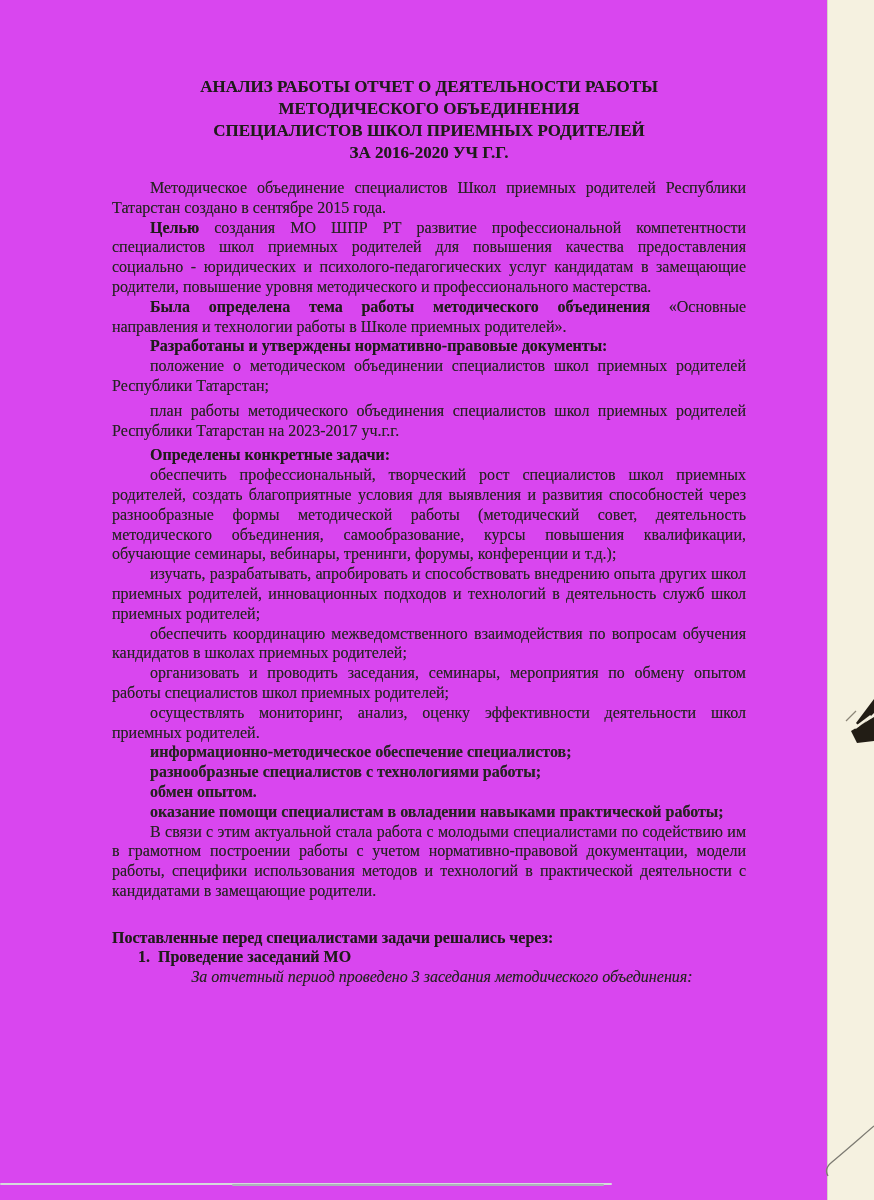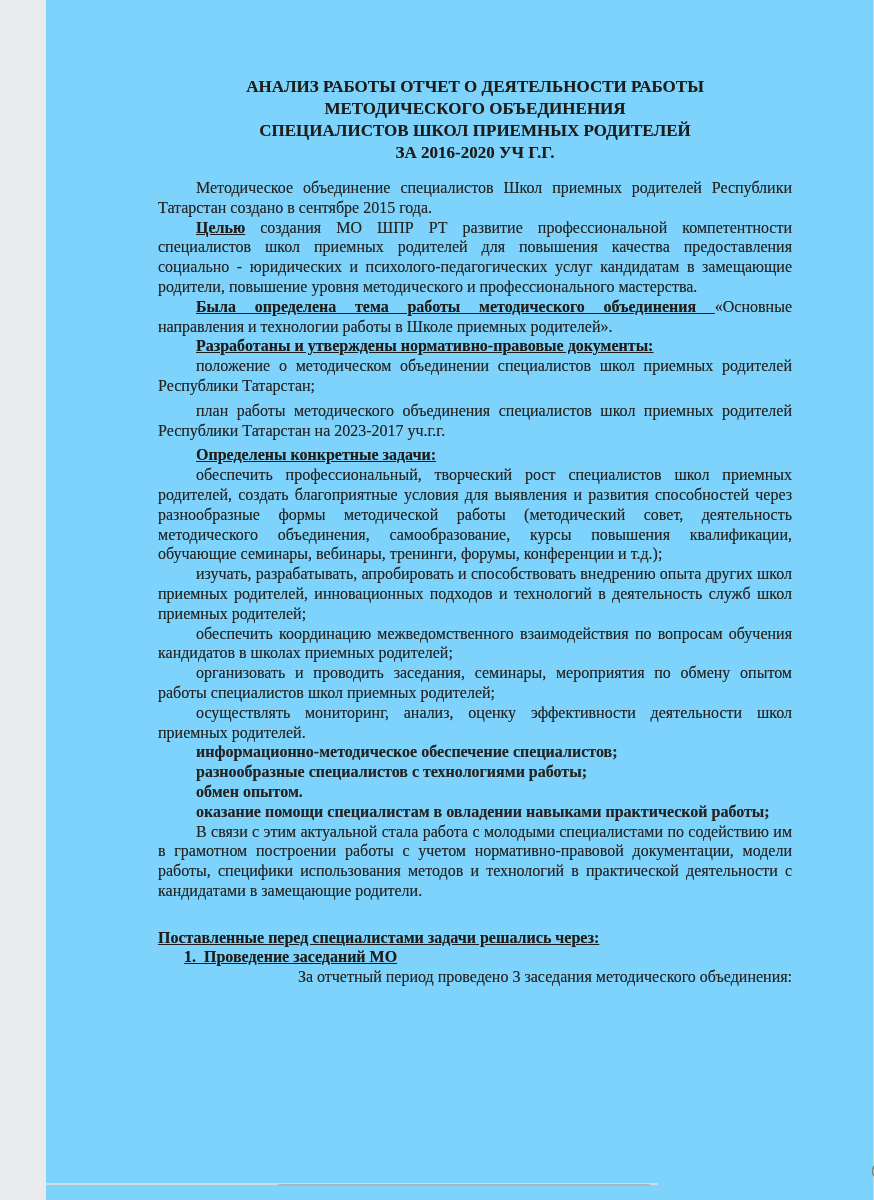--- a/index.html
+++ b/index.html
@@ -4,49 +4,48 @@
 <style>
   html,body{margin:0;padding:0;}
   body{
     width:874px;height:1200px;position:relative;
     background:#e9eaec;
     font-family:"Liberation Serif","DejaVu Serif",serif;
     overflow:hidden;
   }
   .page{
     position:absolute;inset:0;
-    background:#7dd3fc;
+    background:#d946ef;
     overflow:hidden;
-    margin-left:46px;
   }
   
   .edge-strip{
     position:absolute;top:0;bottom:0;left:827px;right:0;
     background:#f5f1e0;
     border-left:1px solid #d8d4c6;
   }
   .doc{
     position:absolute;left:112px;top:76px;width:634px;
     color:#262422;
     font-size:16px;line-height:19.8px;
     text-shadow:0 0 0.5px rgba(38,36,34,0.5);
   }
   .title{
     font-weight:700;text-align:center;
     font-size:17px;line-height:22px;
     margin:0 0 14px 0;color:#1e1c19;
   }
   .title div{margin:0;}
   .para{margin:0;text-indent:38px;text-align:justify;}
-  .para b{font-weight:700;color:#1e1c19;text-decoration:underline;}
+  .para b{font-weight:700;color:#1e1c19;}
   .para.left{text-align:left;font-weight:bold;}
   .para.gap-sm{margin-top:5px;}
   .para.heading{margin-top:27px;text-indent:0;text-align:left;font-weight:700;color:#1e1c19;}
   .para.numbered{text-indent:26px;text-align:left;font-weight:700;color:#1e1c19;}
-  .para.after-num{text-indent:26px;text-align:right;}
+  .para.after-num{text-indent:26px;text-align:center;font-style:italic;}
   
   .corner-artifact{position:absolute;left:826px;top:693px;}
   .scratch-line{position:absolute;left:818px;top:1118px;}
   .bottom-shadow{position:absolute;left:0;top:1183px;width:612px;height:2px;
     background:#d6d9dc;border-radius:1px;}
   .bottom-shadow-dark{position:absolute;left:232px;top:1184px;width:372px;height:2px;
     background:#aeb4bc;border-radius:1px;}
 </style>
 </head>
 <body>

